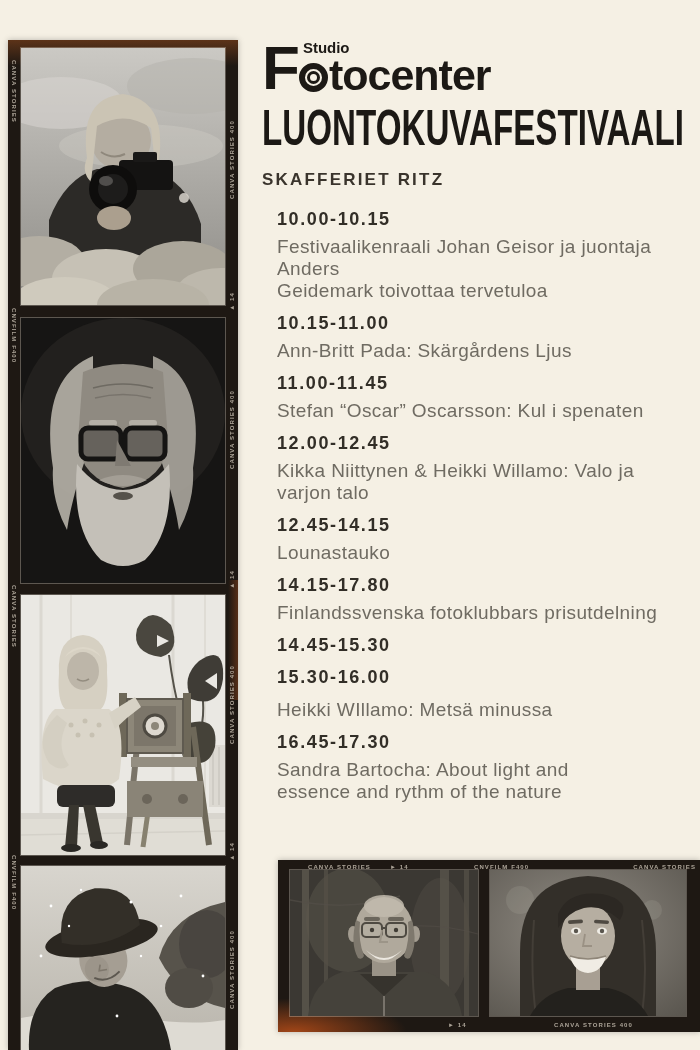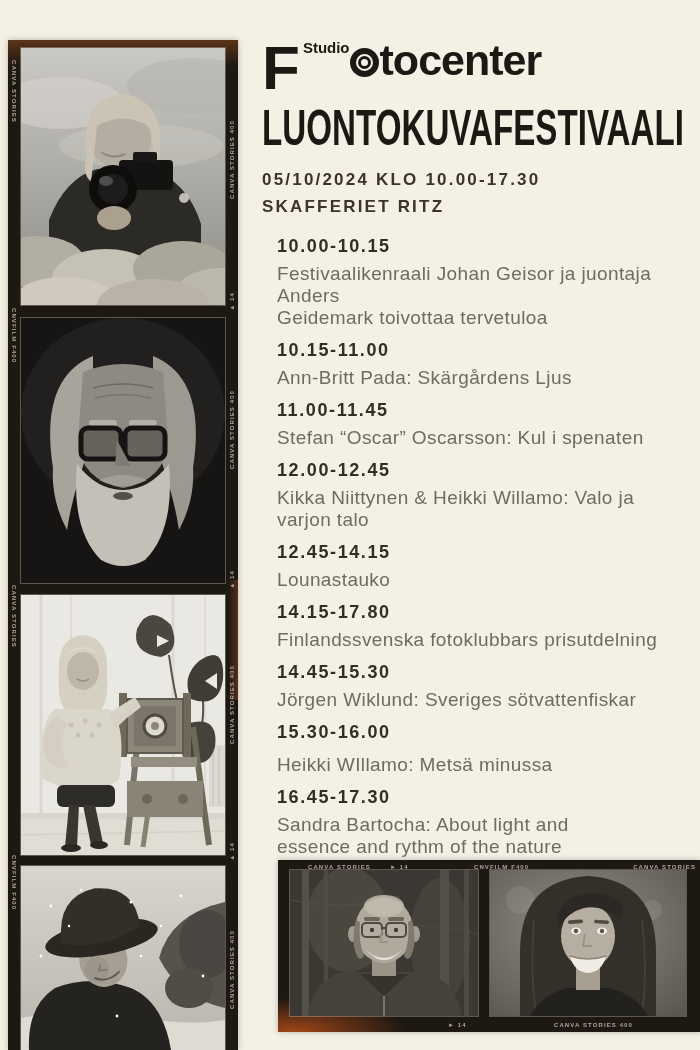--- a/index.html
+++ b/index.html
@@ -33,21 +33,21 @@
     background:linear-gradient(180deg,rgba(154,78,30,.5),rgba(154,78,30,0));}
   .leak-corner{left:0;bottom:0;width:130px;height:34px;
     background:radial-gradient(ellipse at 12% 100%,rgba(205,85,25,.75),rgba(205,85,25,0) 70%);}
   .leak-edge{right:0;top:540px;width:10px;height:120px;
     background:linear-gradient(270deg,rgba(170,80,30,.4),rgba(170,80,30,0));}
 
   
   .content{position:absolute;left:262px;top:40px;width:428px;color:var(--ink);}
   .logo{display:flex;align-items:flex-start;line-height:1;}
   .logo-f{font-size:62px;font-weight:bold;letter-spacing:-2px;line-height:56px;}
-  .logo-right{display:flex;margin-left:1px;}
+  .logo-right{display:flex;flex-direction:column;margin-left:1px;}
   .logo-studio{font-size:15px;font-weight:bold;line-height:15px;margin-left:4px;}
   .logo-word{display:flex;align-items:center;font-size:43px;font-weight:bold;letter-spacing:-1px;line-height:40px;}
   .lens{width:29px;height:29px;border:6px solid var(--ink);border-radius:50%;
     display:inline-flex;align-items:center;justify-content:center;margin:4px 1px 0 0;flex:none;}
   .lens-inner{width:13px;height:13px;border:3.5px solid var(--ink);border-radius:50%;}
   .title-svg{display:block;margin-top:8px;}
   .title-svg text{font-family:"Liberation Sans",sans-serif;font-weight:bold;font-size:50px;fill:var(--ink);}
   .event{margin-top:14px;}
   .event-line{font-size:17px;font-weight:bold;letter-spacing:2.2px;color:var(--ink-soft);line-height:27px;}
   .schedule{margin-top:16px;padding-left:15px;}
@@ -309,21 +309,20 @@
           <span>center</span>
       </span>
     </span>
   </div>
 
   <svg class="title-svg" width="428" height="48" viewBox="0 0 428 48">
     <text x="0" y="41" textLength="422" lengthAdjust="spacingAndGlyphs">LUONTOKUVAFESTIVAALI</text>
   </svg>
 
   <div class="event">
-    <div class="event-line">05/10/2024 KLO 10.00-17.30</div>
     <div class="event-line">SKAFFERIET RITZ</div>
   </div>
 
   <div class="schedule">
     <div class="sched-item">
       <div class="sched-time">10.00-10.15</div>
       <div class="sched-title">Festivaalikenraali Johan Geisor ja juontaja Anders
 Geidemark toivottaa tervetuloa</div>
     </div>
     <div class="sched-item">
@@ -342,21 +341,20 @@
     <div class="sched-item">
       <div class="sched-time">12.45-14.15</div>
       <div class="sched-title">Lounastauko</div>
     </div>
     <div class="sched-item">
       <div class="sched-time">14.15-17.80</div>
       <div class="sched-title">Finlandssvenska fotoklubbars prisutdelning</div>
     </div>
     <div class="sched-item">
       <div class="sched-time">14.45-15.30</div>
-      <div class="sched-title">Jörgen Wiklund: Sveriges sötvattenfiskar</div>
     </div>
     <div class="sched-item">
       <div class="sched-time">15.30-16.00</div>
     </div>
     <div class="sched-item">
       <div class="sched-title">Heikki WIllamo: Metsä minussa</div>
     </div>
     <div class="sched-item">
       <div class="sched-time">16.45-17.30</div>
       <div class="sched-title">Sandra Bartocha: About light and

